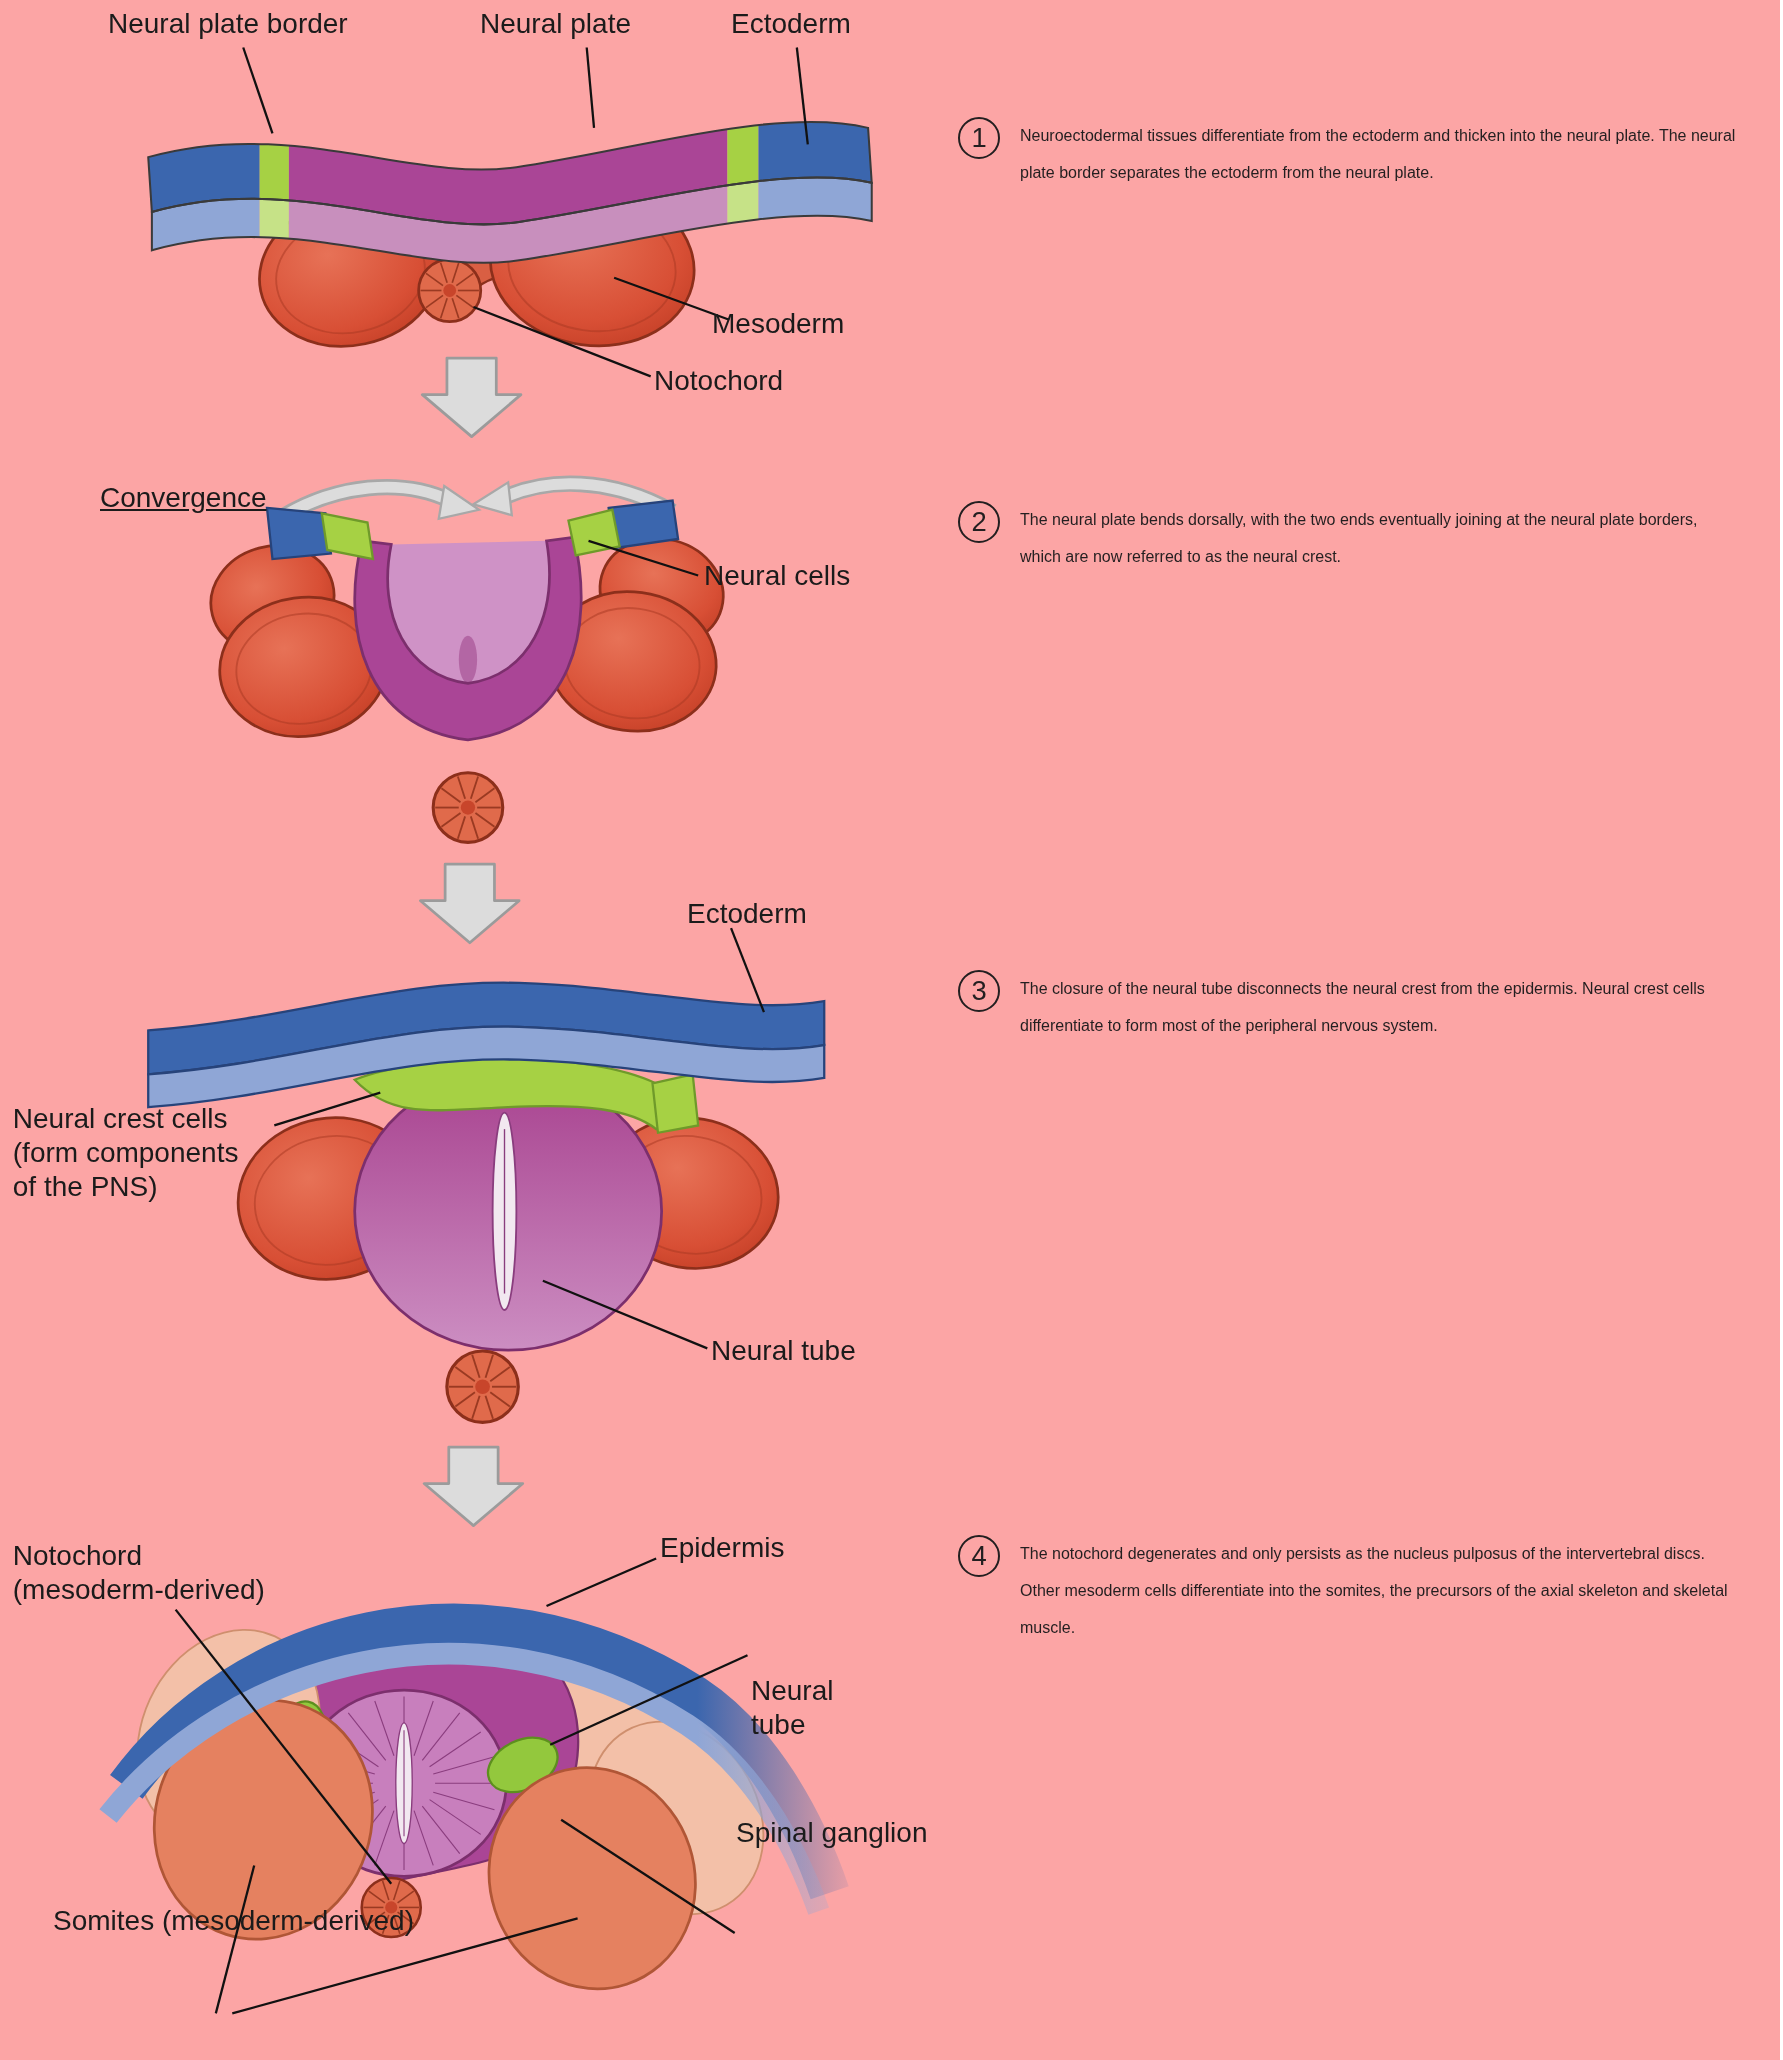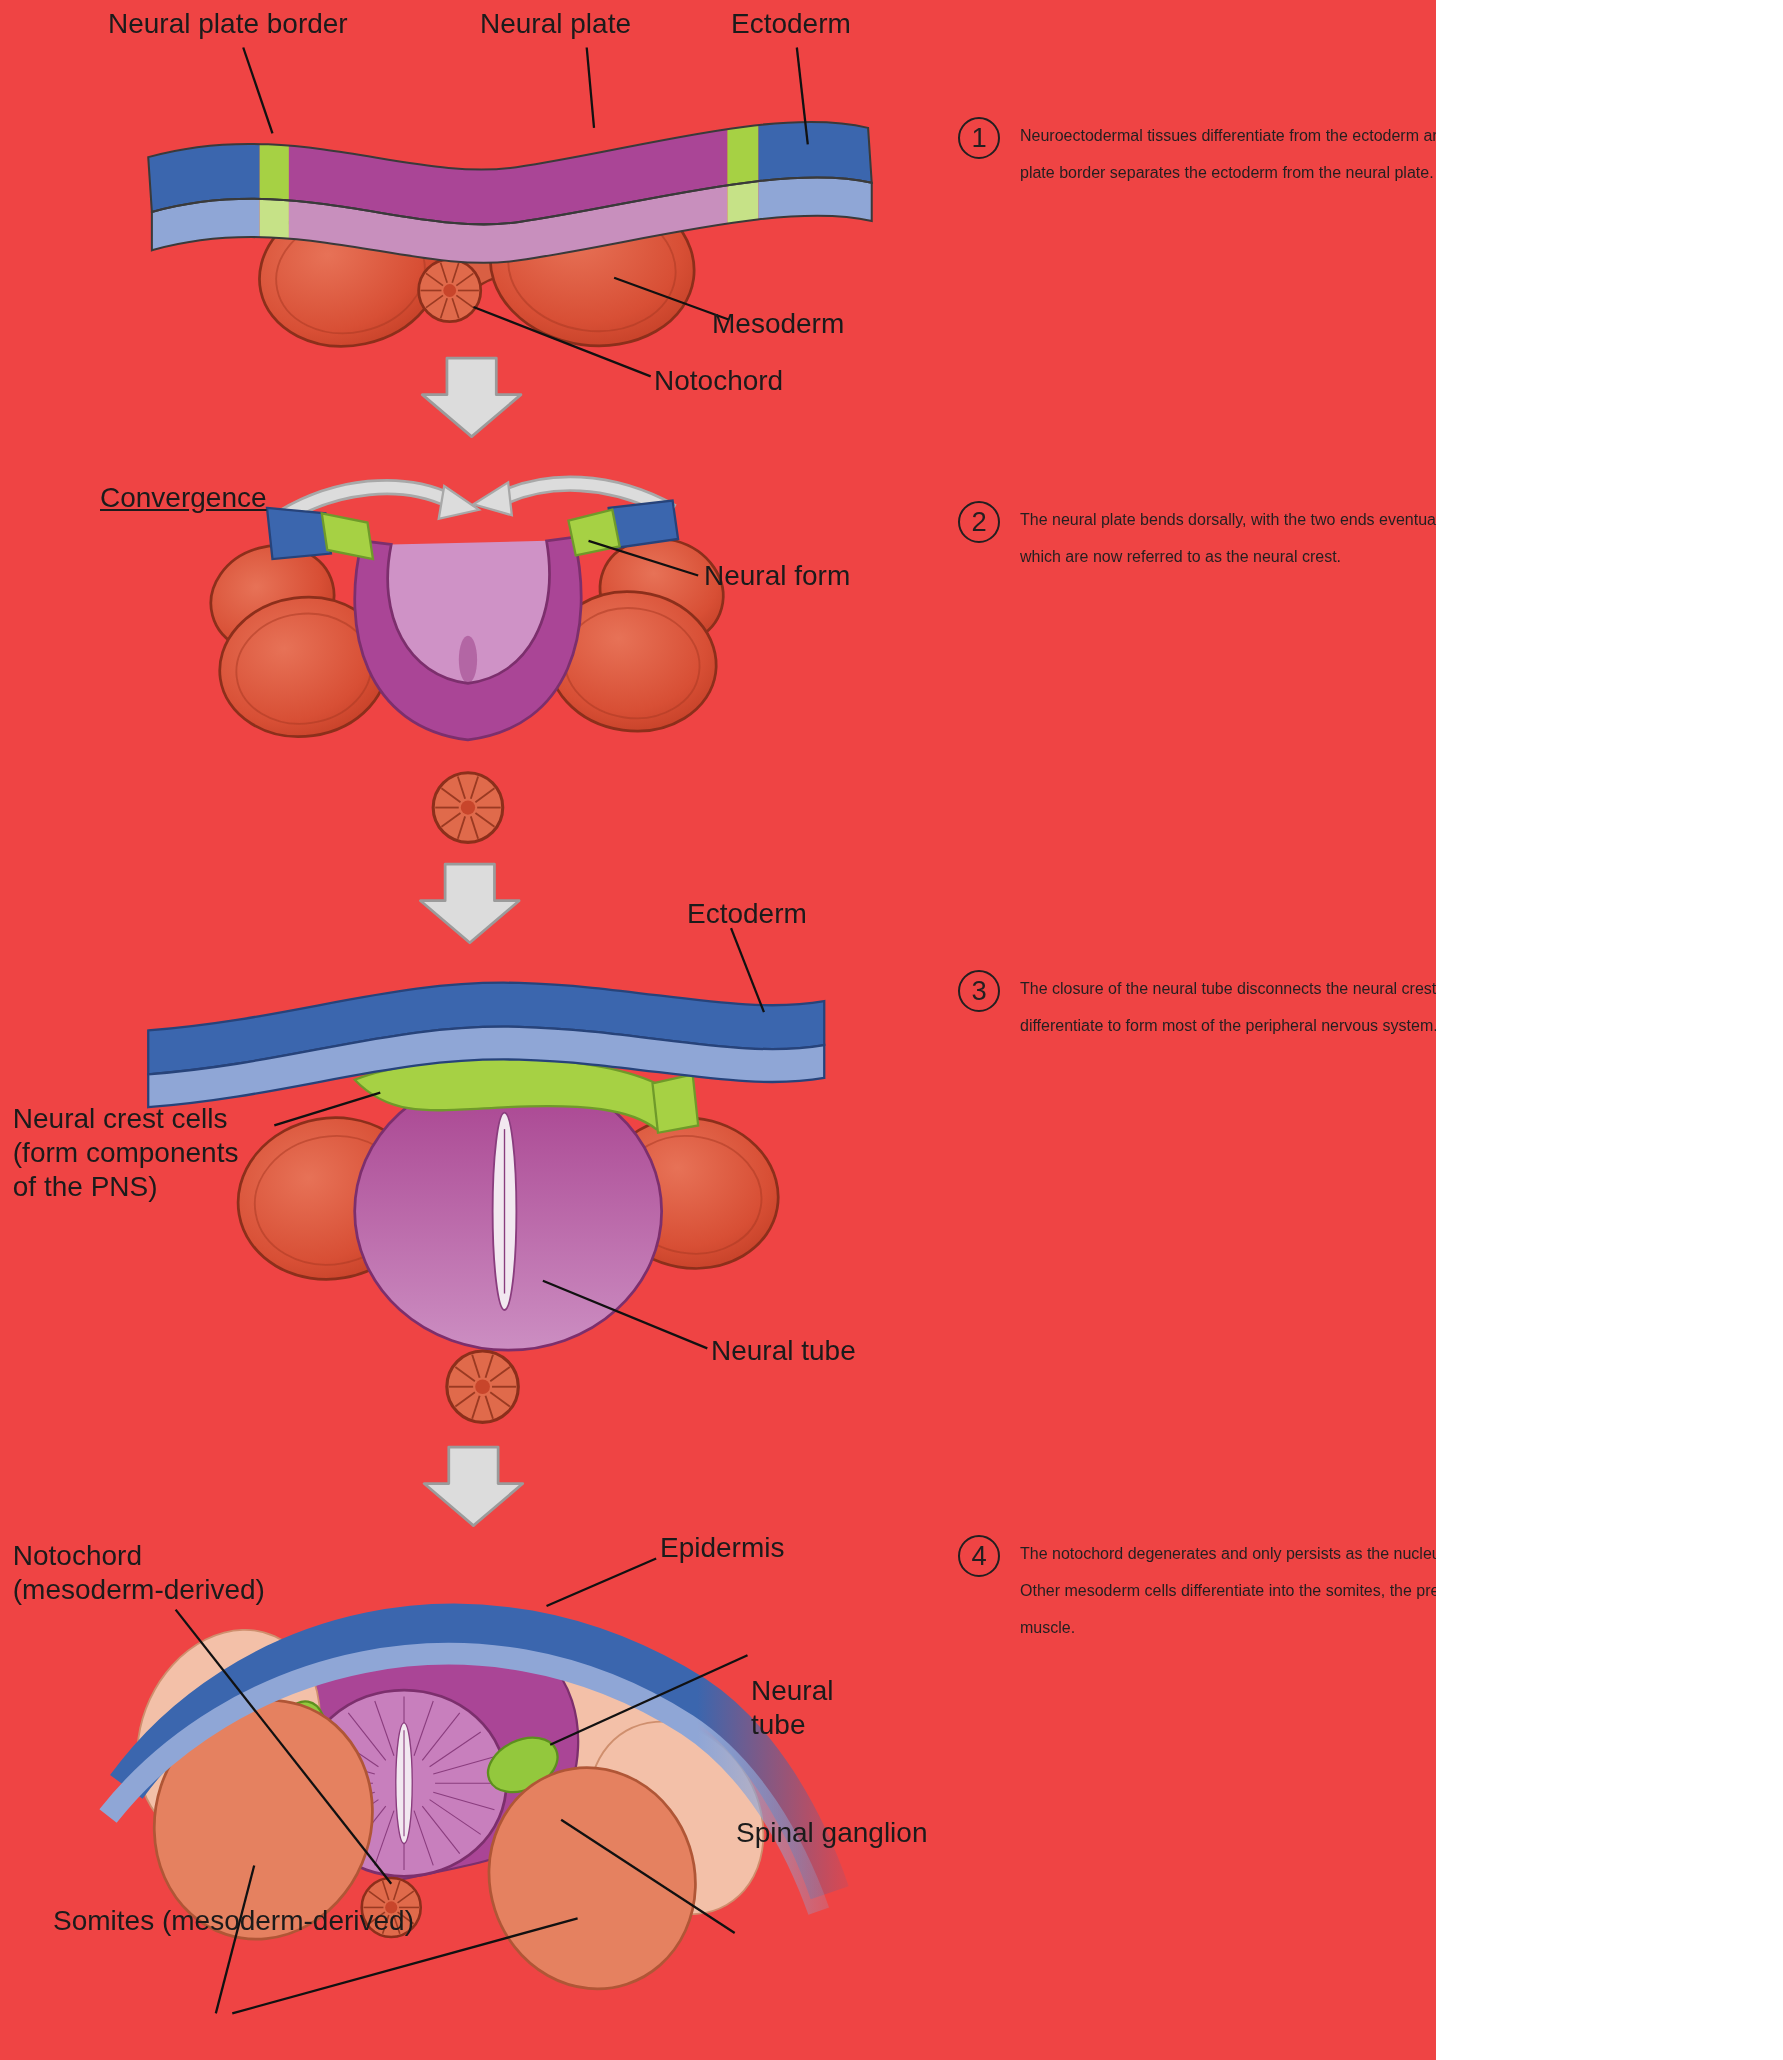--- a/index.html
+++ b/index.html
@@ -1,21 +1,21 @@
 <!DOCTYPE html>
 <html style="font-size:14.6px"><head>
 <meta charset="utf-8">
 <style>
   * { box-sizing: border-box; }
   html, body { margin: 0; padding: 0; background: #ffffff; }
   #canvas {
     position: relative;
-    width: 1436px;
+    width: 1780px;
     height: 2060px;
-    background: #ef4444;
+    background: #fca5a5;
     font-family: "Liberation Sans", sans-serif;
     color: #231f20;
     overflow: hidden;
   }
   #diagram-svg { position: absolute; left: 0; top: 0; }
   .lbl {
     position: absolute;
     font-size: 28px;
     line-height: 34px;
     white-space: pre-line;
@@ -283,21 +283,21 @@
     </g>
   </svg>
 
   <div class="lbl" style="left:108px; top:7.3px;">Neural plate border</div>
   <div class="lbl" style="left:480px; top:7.3px;">Neural plate</div>
   <div class="lbl" style="left:731px; top:7.3px;">Ectoderm</div>
   <div class="lbl" style="left:712px; top:307px;">Mesoderm</div>
   <div class="lbl" style="left:654px; top:364px;">Notochord</div>
 
   <div class="lbl" style="left:100px; top:481px;text-decoration:underline;">Convergence</div>
-  <div class="lbl" style="left:704px; top:559px;">Neural form</div>
+  <div class="lbl" style="left:704px; top:559px;">Neural cells</div>
 
   <div class="lbl" style="left:687px; top:897px;">Ectoderm</div>
   <div class="lbl" style="left:12.8px;  top:1102px;">Neural crest cells
 (form components
 of the PNS)</div>
   <div class="lbl" style="left:711px; top:1334px;">Neural tube</div>
 
   <div class="lbl" style="left:12.8px;  top:1539px;">Notochord
 (mesoderm-derived)</div>
   <div class="lbl" style="left:660px; top:1531px;">Epidermis</div>

